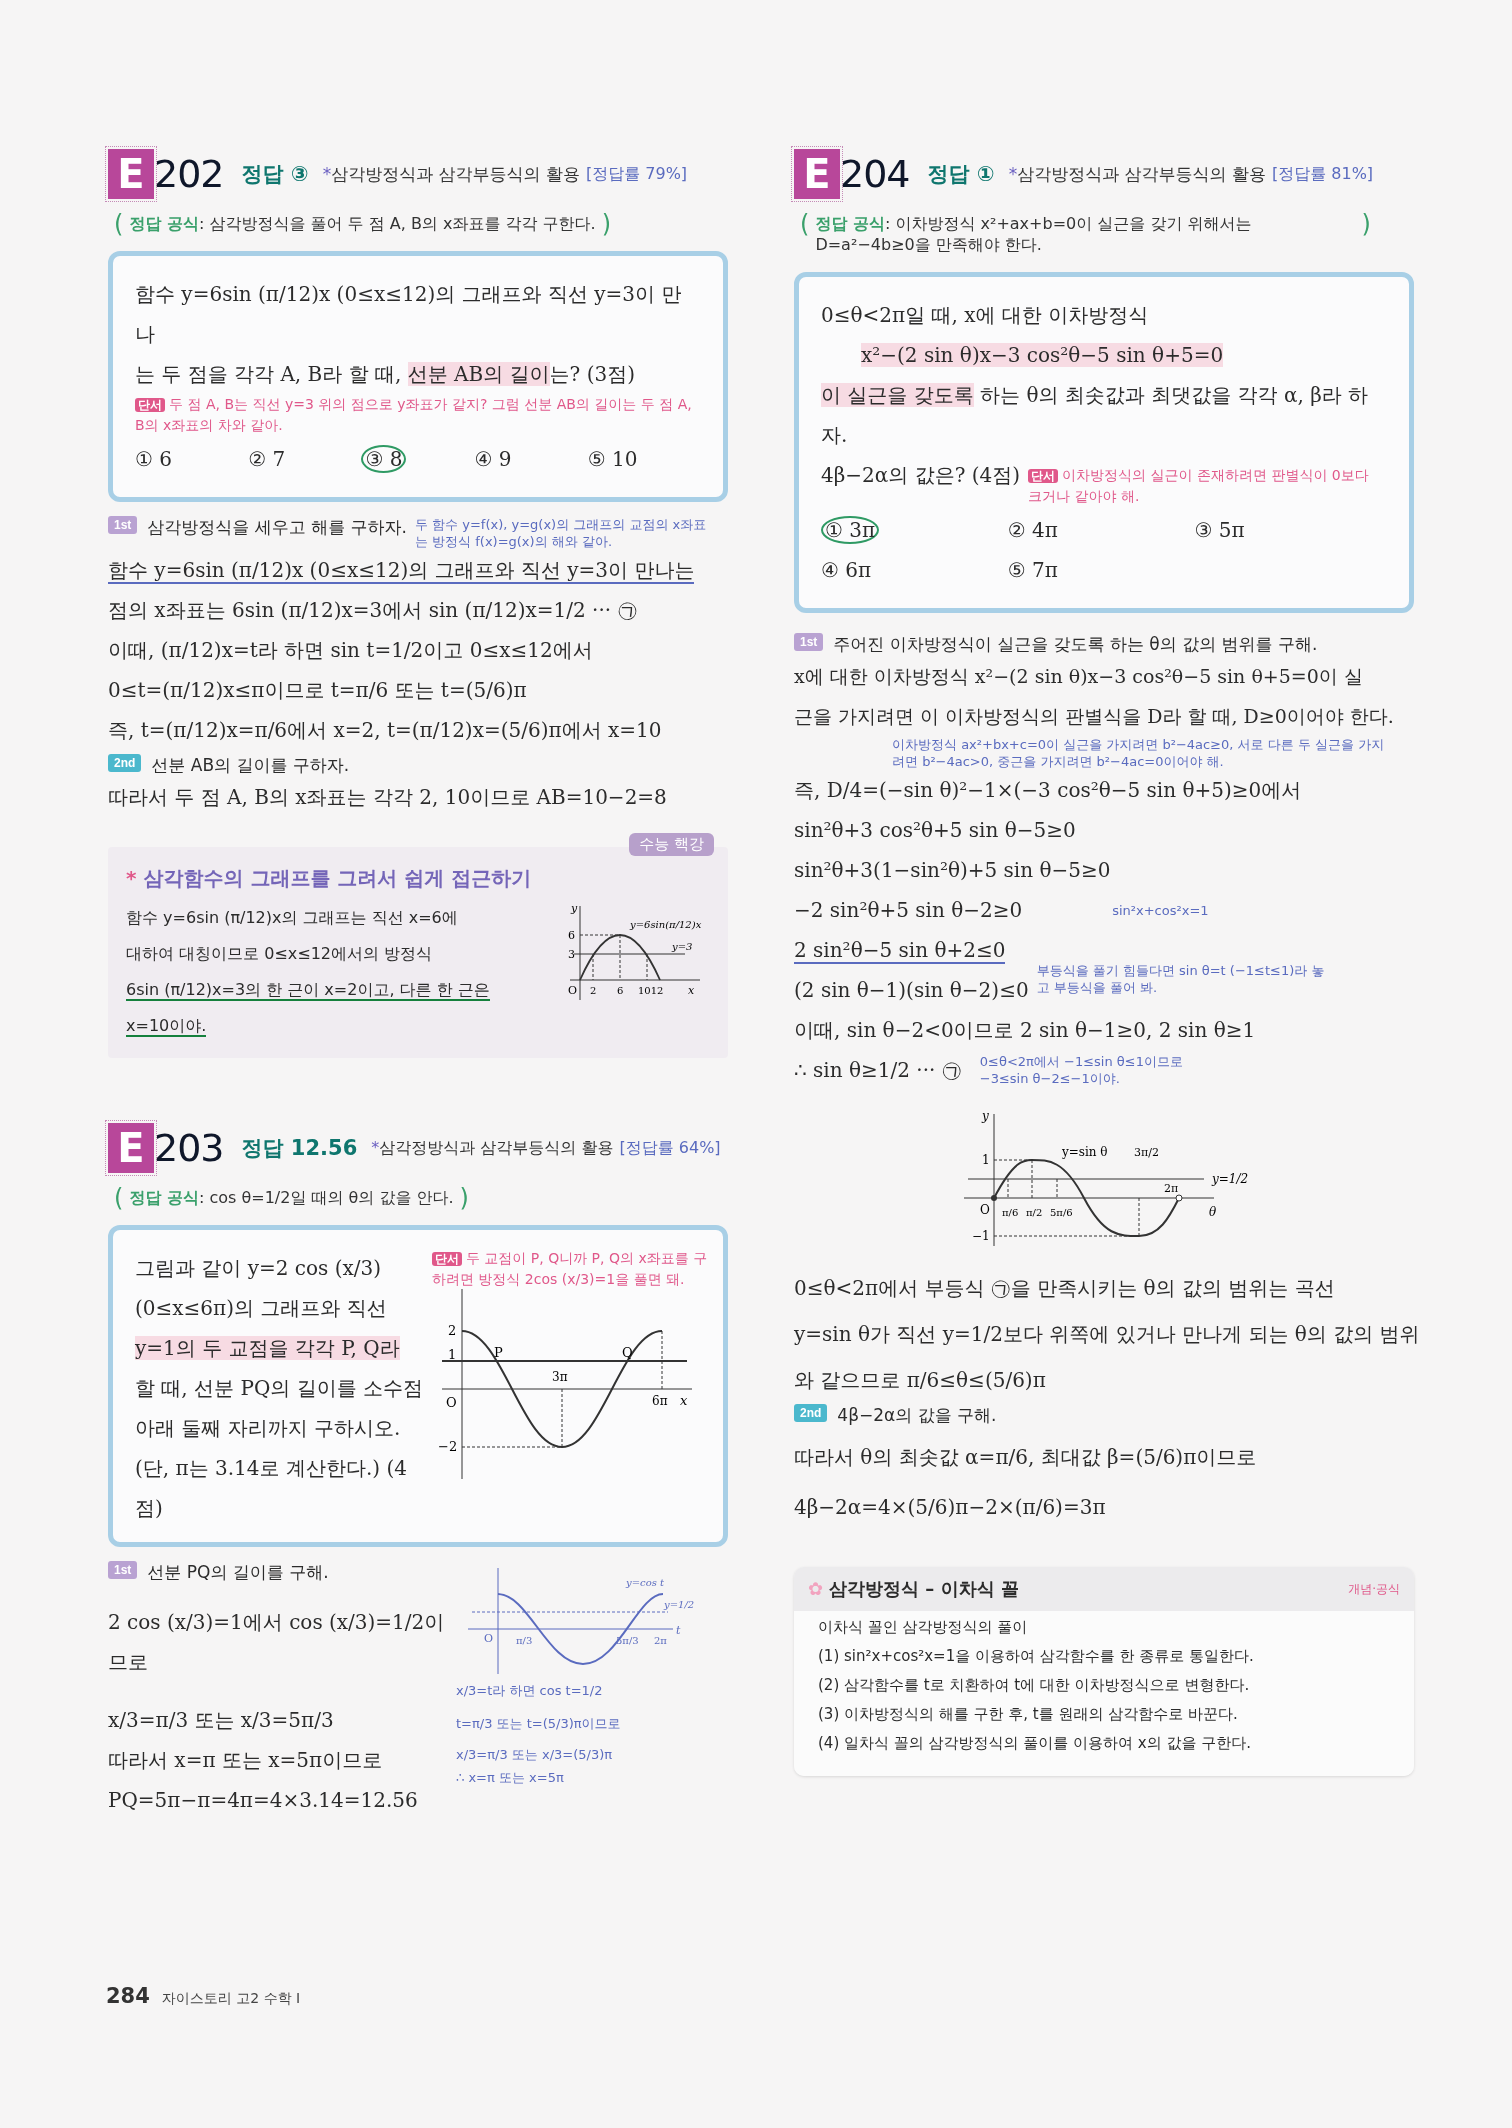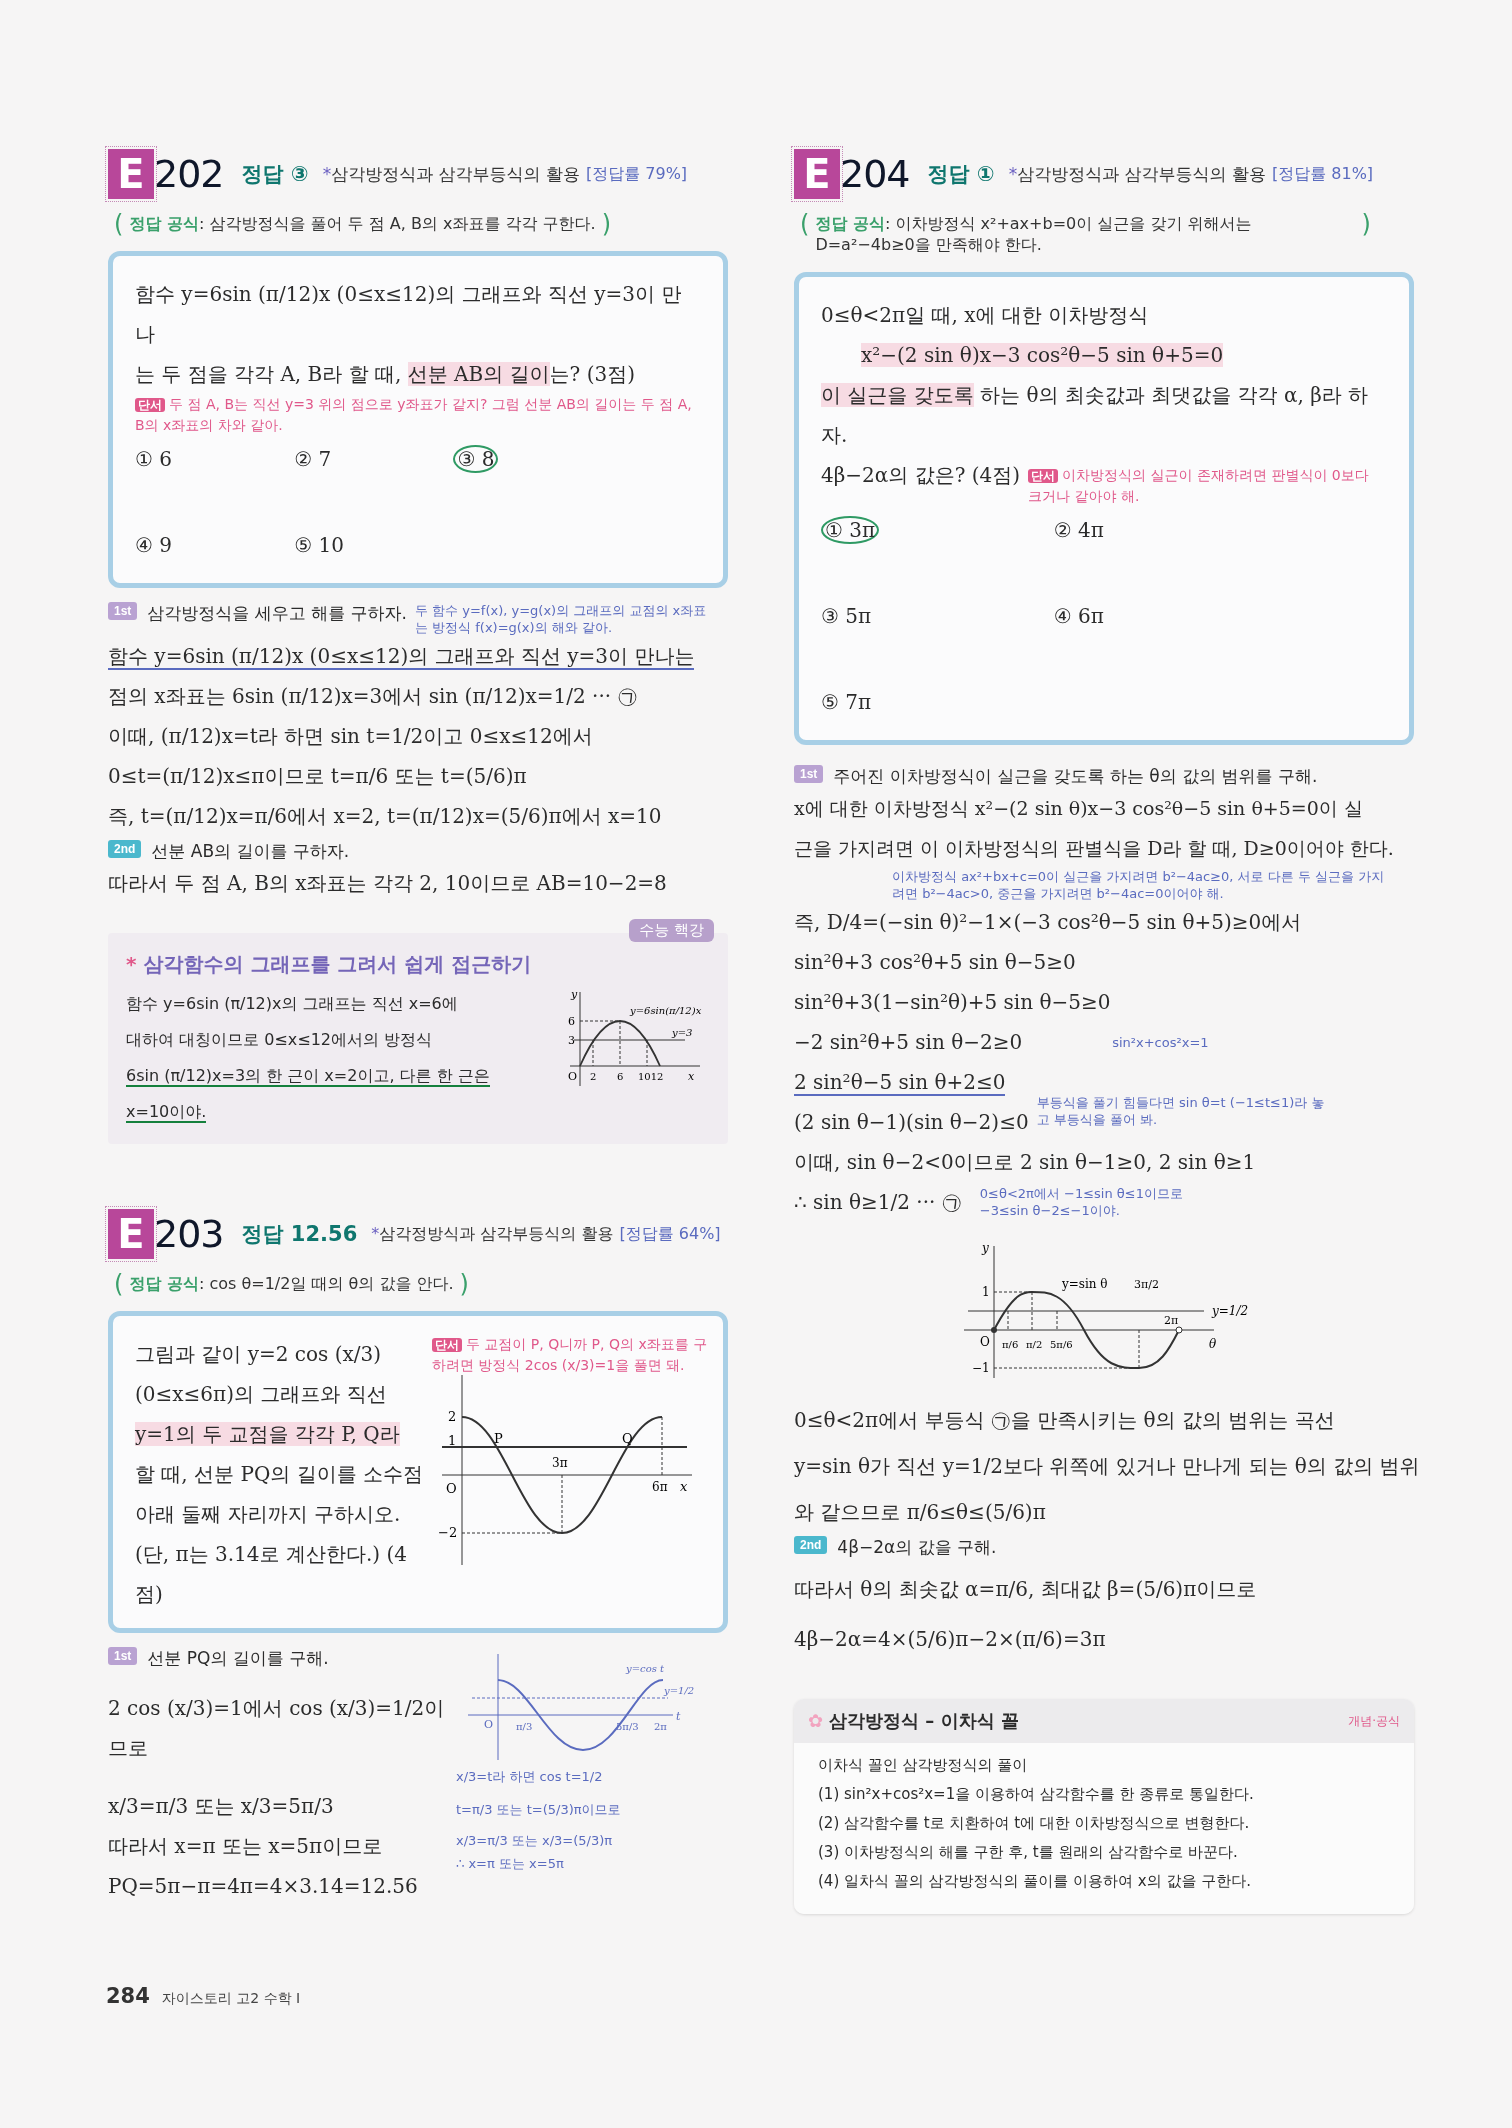--- a/index.html
+++ b/index.html
@@ -15,21 +15,21 @@
   .topic { font-family: "DejaVu Sans", sans-serif; font-size: 17px; margin-left: 14px; color: #333; }
   .topic .star { color: #6a5fc1; }
   .rate { font-family: "DejaVu Sans", sans-serif; font-size: 16px; color: #5a6bbf; margin-left: 6px; }
   .formula { font-family: "DejaVu Sans", sans-serif; font-size: 16px; margin-top: 14px; color: #333; display: flex; align-items: flex-start; }
   .formula .br { color: #3aa06b; font-size: 24px; line-height: 20px; margin: 0 6px; }
   .formula .lbl { color: #3aa06b; font-weight: bold; }
   .qbox { margin-top: 16px; border: 5px solid #a8cfe6; border-radius: 12px; background: #fbfbfc; padding: 18px 22px; font-size: 20px; line-height: 40px; }
   .hl { background: #f7dbe3; }
   .tip { font-family: "DejaVu Sans", sans-serif; font-size: 14px; color: #e0588a; line-height: 20px; }
   .tip .tag { background: #e0588a; color: #fff; border-radius: 3px; padding: 0 3px; font-weight: bold; font-size: 12px; margin-right: 4px; }
-  .choices { display: flex; flex-wrap: wrap; font-size: 20px; margin-top: 4px; gap: 46px; }
+  .choices { display: flex; flex-wrap: wrap; font-size: 20px; margin-top: 4px; }
   .choices span { width: 20%; }
   .choices.wide span { width: 33%; }
   .circled { border: 2px solid #2f9a64; border-radius: 50%; padding: 0 2px; }
   .step { font-family: "DejaVu Sans", sans-serif; font-size: 17px; margin-top: 14px; display: flex; align-items: flex-start; }
   .steptag { font-family: Liberation Sans, sans-serif; font-size: 12px; color: #fff; font-weight: bold; padding: 2px 6px; border-radius: 3px; margin-right: 10px; }
   .s1 { background: #b9a2d2; }
   .s2 { background: #4bb8cd; }
   .note { font-family: "DejaVu Sans", sans-serif; font-size: 13px; color: #5a6bbf; line-height: 17px; margin-left: 8px; }
   .line { font-size: 20px; line-height: 40px; }
   .ul-blue { border-bottom: 2px solid #5a6bbf; }
@@ -38,21 +38,21 @@
   .tipbadge { position: absolute; right: 14px; top: -14px; background: #b7a0cb; color: #fff; font-family: "DejaVu Sans", sans-serif; font-size: 15px; padding: 2px 10px; border-radius: 6px; }
   .tiptitle { font-family: "DejaVu Sans", sans-serif; font-size: 20px; font-weight: bold; color: #7465b8; margin-bottom: 8px; }
   .tiptitle .star { color: #e0588a; }
   .tiprow { display: flex; justify-content: space-between; }
   .tiptext { font-family: "DejaVu Sans", sans-serif; font-size: 16px; line-height: 36px; width: 420px; }
   .concept { margin-top: 40px; border-radius: 10px; overflow: hidden; box-shadow: 0 1px 3px rgba(0,0,0,0.12); }
   .concept-h { background: #ecebed; padding: 10px 14px; display: flex; justify-content: space-between; align-items: center; }
   .concept-h .t { font-family: "DejaVu Sans", sans-serif; font-weight: bold; font-size: 18px; }
   .concept-h .flower { color: #f2a3bf; margin-right: 6px; }
   .concept-h .k { font-family: "DejaVu Sans", sans-serif; font-size: 12px; color: #e0588a; }
-  .concept-b { background: #fbfbfb; padding: 8px 24px 18px; font-family: "DejaVu Sans", sans-serif; font-size: 15px; line-height: 29px; }
+  .concept-b { background: #fbfbfb; padding: 2px 24px 18px; font-family: "DejaVu Sans", sans-serif; font-size: 15px; line-height: 29px; }
   .footer { position: absolute; left: 106px; top: 1984px; font-family: "DejaVu Sans", sans-serif; display: flex; align-items: baseline; }
   .footer .pg { font-size: 21px; font-weight: bold; color: #333; }
   .footer .bk { font-size: 14px; color: #444; margin-left: 12px; }
   svg text { font-family: "DejaVu Serif", serif; }
 </style>
 </head>
 <body>
 
 <div class="page">
 

